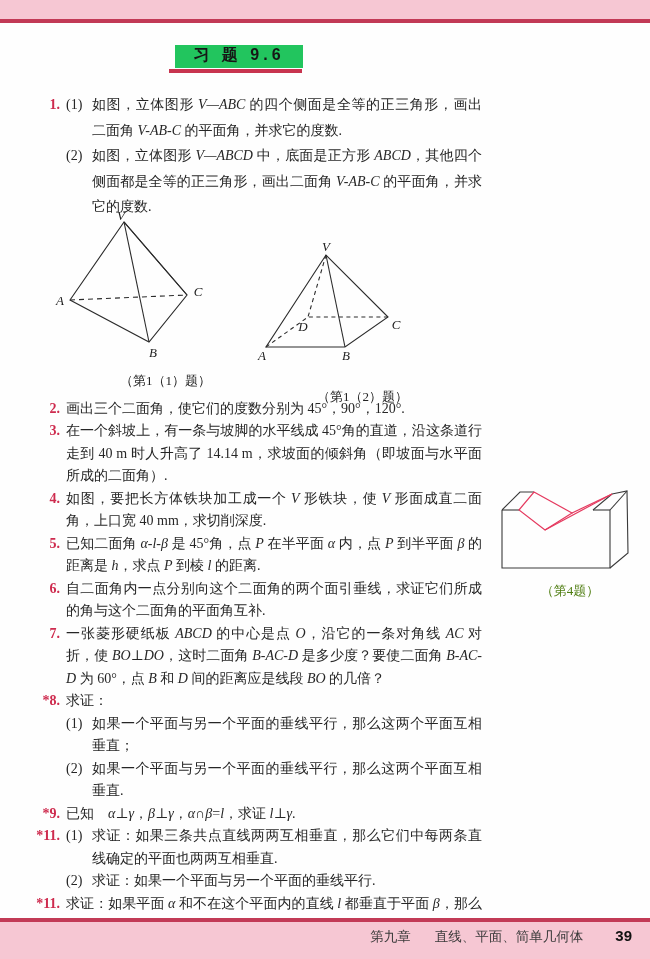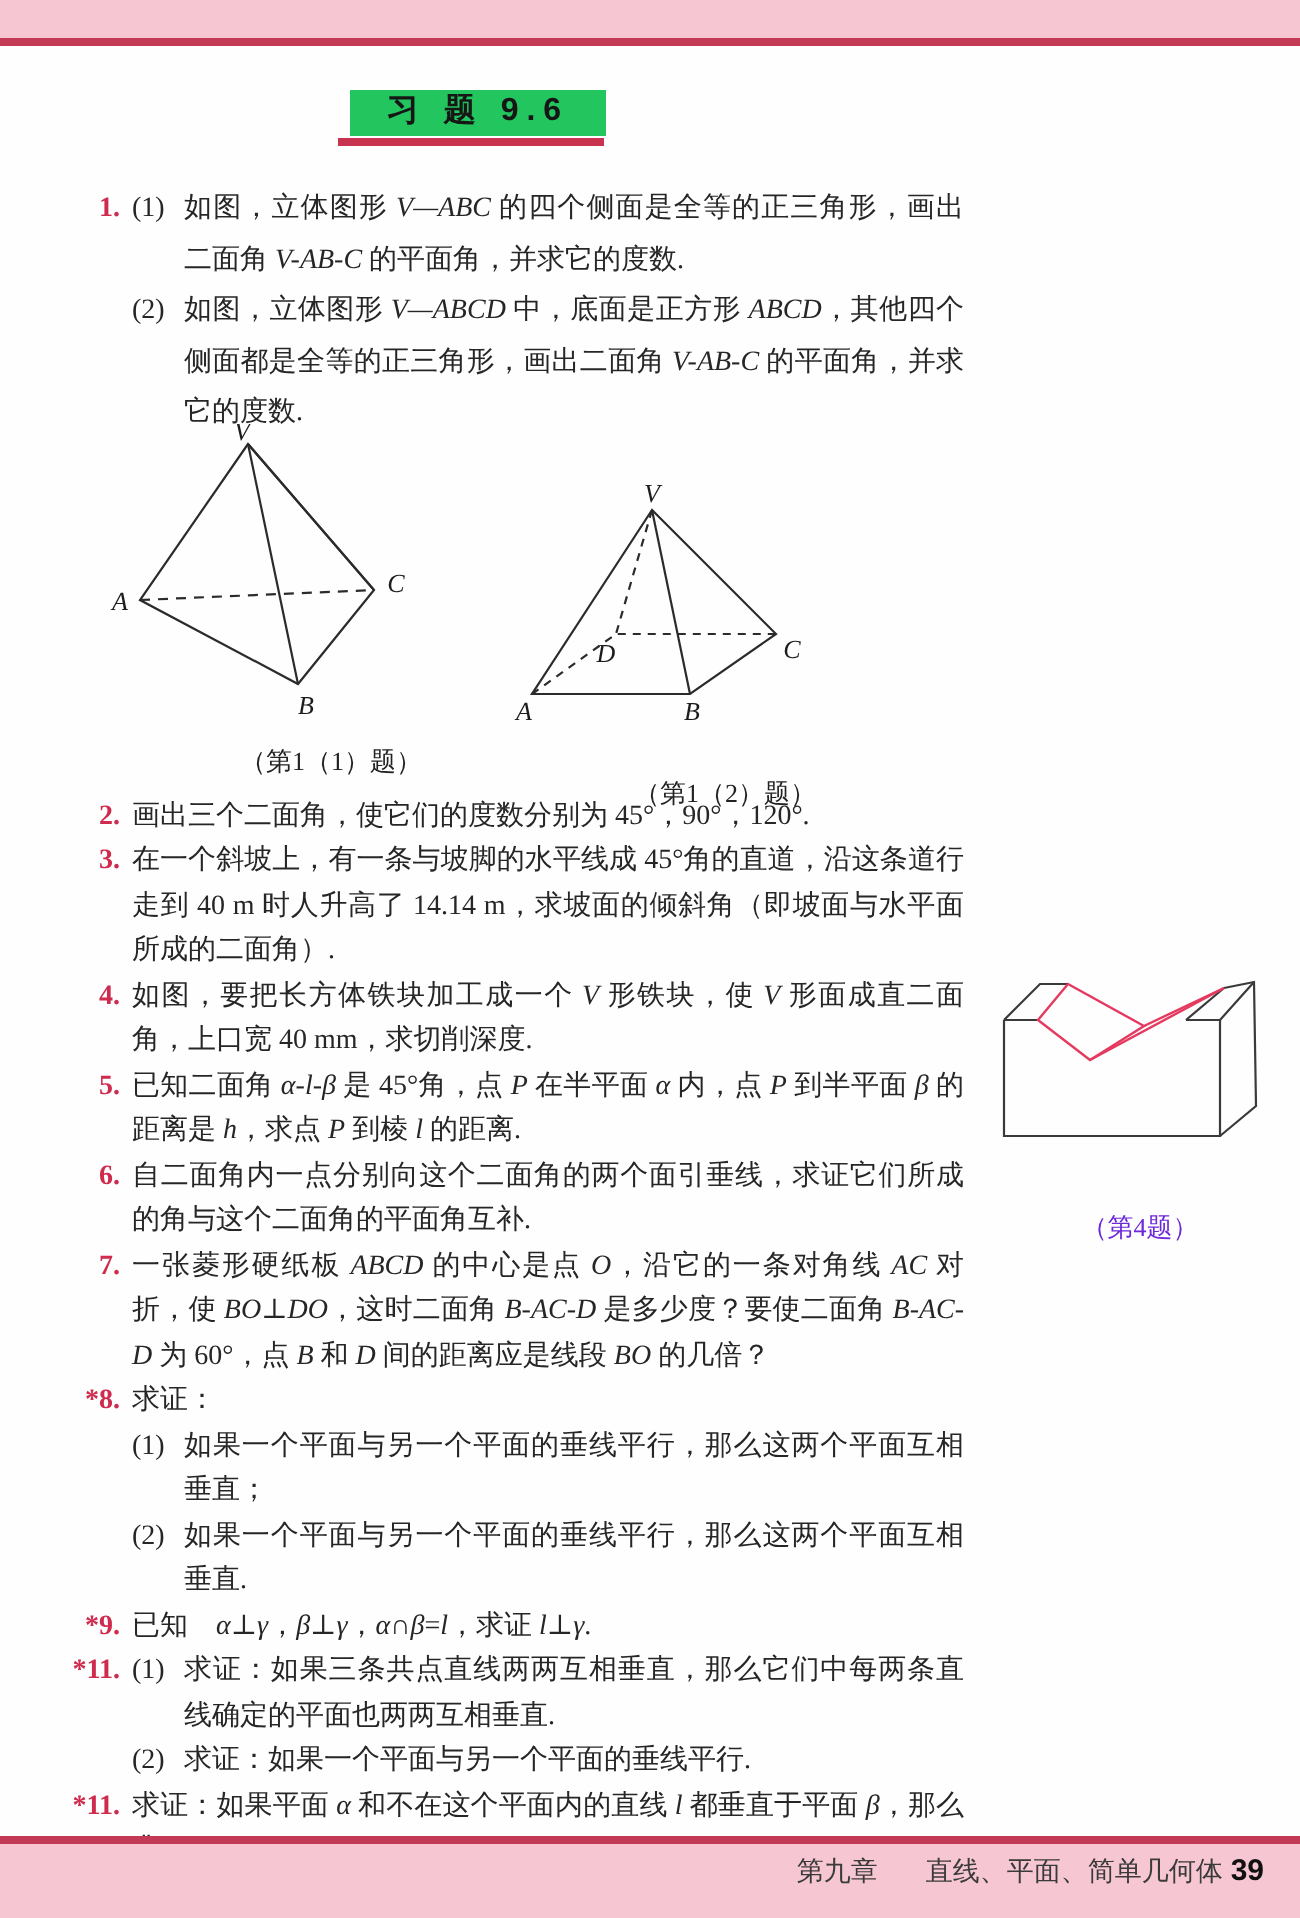--- a/index.html
+++ b/index.html
@@ -32,29 +32,29 @@
   .plabel{position:absolute;left:0;top:0;}
   .content i{font-style:italic;font-family:"Liberation Serif","DejaVu Serif",serif;}
   
   .figrow{position:relative;height:178px;}
   .fig1{position:absolute;left:26px;top:-8px;}
   .fig2{position:absolute;left:233px;top:22px;}
   .figcap{position:absolute;top:152px;font-size:13px;text-align:right;color:#222;}
   .figcap.c1{left:26px;width:165px;}
   .figcap.c2{left:233px;width:155px;margin-top:16px;}
   .vblock{position:absolute;left:495px;top:483px;width:150px;text-align:center;}
-  .vblock .figcap2{font-size:13px;color:#6d28d9;margin-top:22px;}
+  .vblock .figcap2{font-size:13px;color:#4d7c0f;margin-top:0;}
   svg text{font-size:13px;font-style:italic;fill:#1c1c1c;}
   
   .footer{
     position:absolute;top:927px;right:18px;z-index:2;color:#3a3a3a;
     font-size:13.5px;font-family:"Liberation Sans","DejaVu Sans",sans-serif;
   }
   .footer .sect{margin-left:24px;}
-  .footer .pageno{margin-left:4px;font-size:15px;font-weight:bold;color:#111;}
+  .footer .pageno{margin-left:32px;font-size:15px;font-weight:bold;color:#111;}
 </style>
 </head>
 <body>
 
 <div class="page">
 
   <div class="band-top"></div>
   <div class="rule-top"></div>
 
   <div class="title-box">

